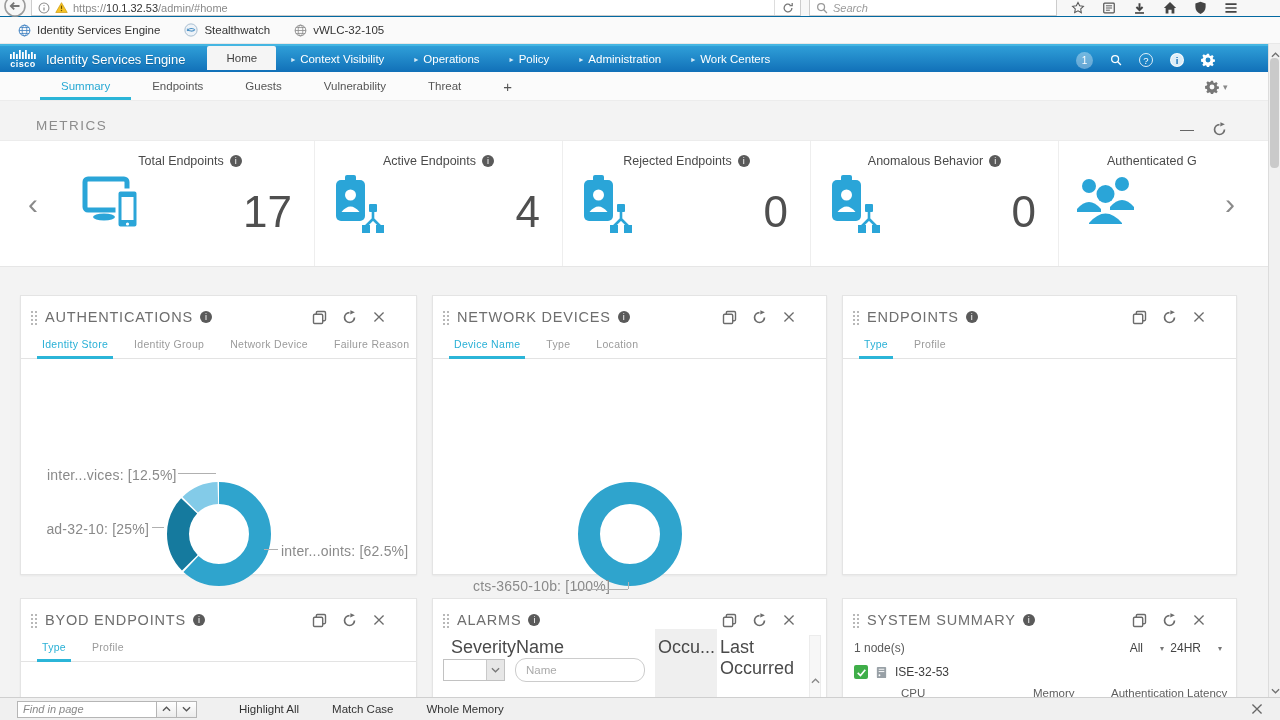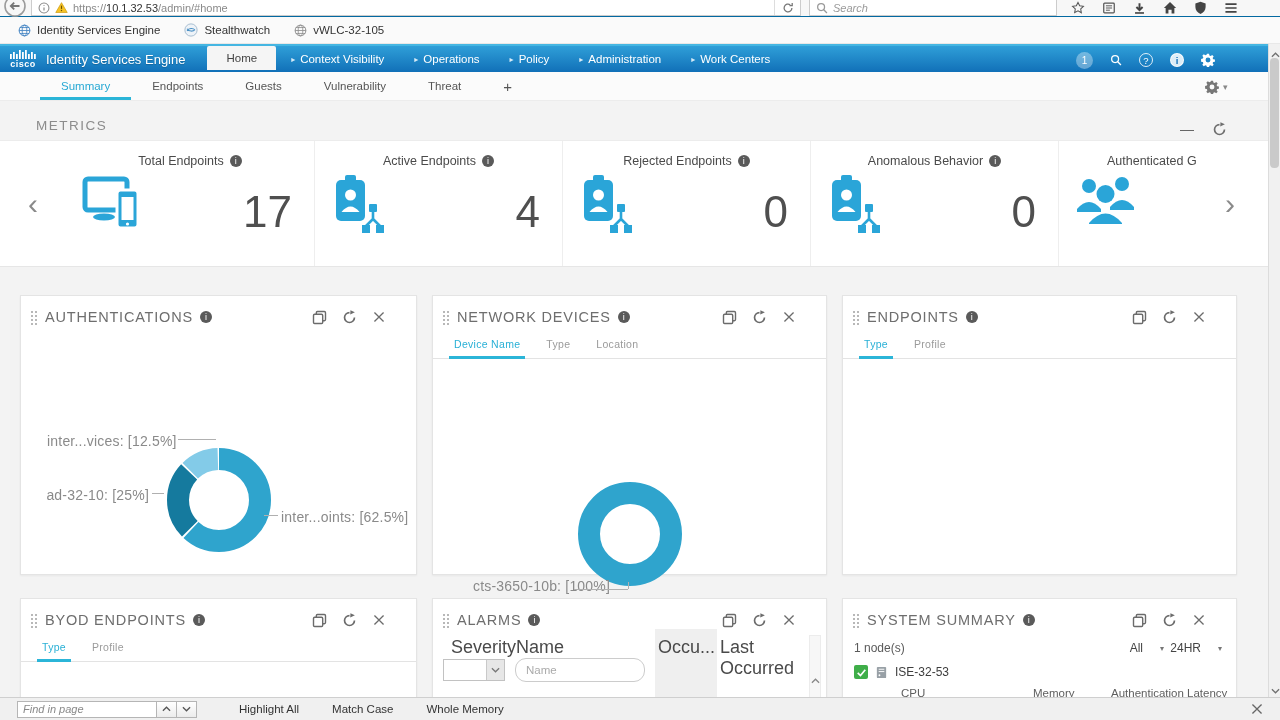--- a/index.html
+++ b/index.html
@@ -419,20 +419,26 @@
             <path d="M9 .2l4.7 2.3-4.9 2.3z" fill="currentColor"></path>
           </svg>
         </span>
         <span data-icon="close">
           <svg width="14" height="14" viewBox="0 0 16 16">
             <path d="M2.8 2.8l10.4 10.4M13.2 2.8 2.8 13.2" stroke="currentColor" stroke-width="1.5"></path>
           </svg>
         </span>
       </span>
   </div>
+  <div class="wtabs">
+    <span class="wtab active">Identity Store</span>
+    <span class="wtab">Identity Group</span>
+    <span class="wtab">Network Device</span>
+    <span class="wtab">Failure Reason</span>
+  </div>
   <div class="chart">
     <div class="donut" style="left:143px;top:120px"><svg width="110" height="110" viewBox="0 0 110 110">
           <g transform="rotate(-90 55 55)">
             <circle cx="55" cy="55" r="41" fill="none" stroke="#2fa4cd" stroke-width="22" stroke-dasharray="159.4066234964769 98.20397409788612" stroke-dashoffset="0"></circle>
             <circle cx="55" cy="55" r="41" fill="none" stroke="#157a9e" stroke-width="22" stroke-dasharray="62.80264939859075 194.80794819577224" stroke-dashoffset="-161.0066234964769"></circle>
             <circle cx="55" cy="55" r="41" fill="none" stroke="#83cbe8" stroke-width="22" stroke-dasharray="30.601324699295375 227.00927289506762" stroke-dashoffset="-225.40927289506766"></circle>
           </g>
         </svg></div>
     <span class="dlabel" style="left:26px;width:128px;text-align:right;top:108px">inter...vices: [12.5%]</span>
     <span class="dline" style="left:157px;top:114px;width:38px"></span>

